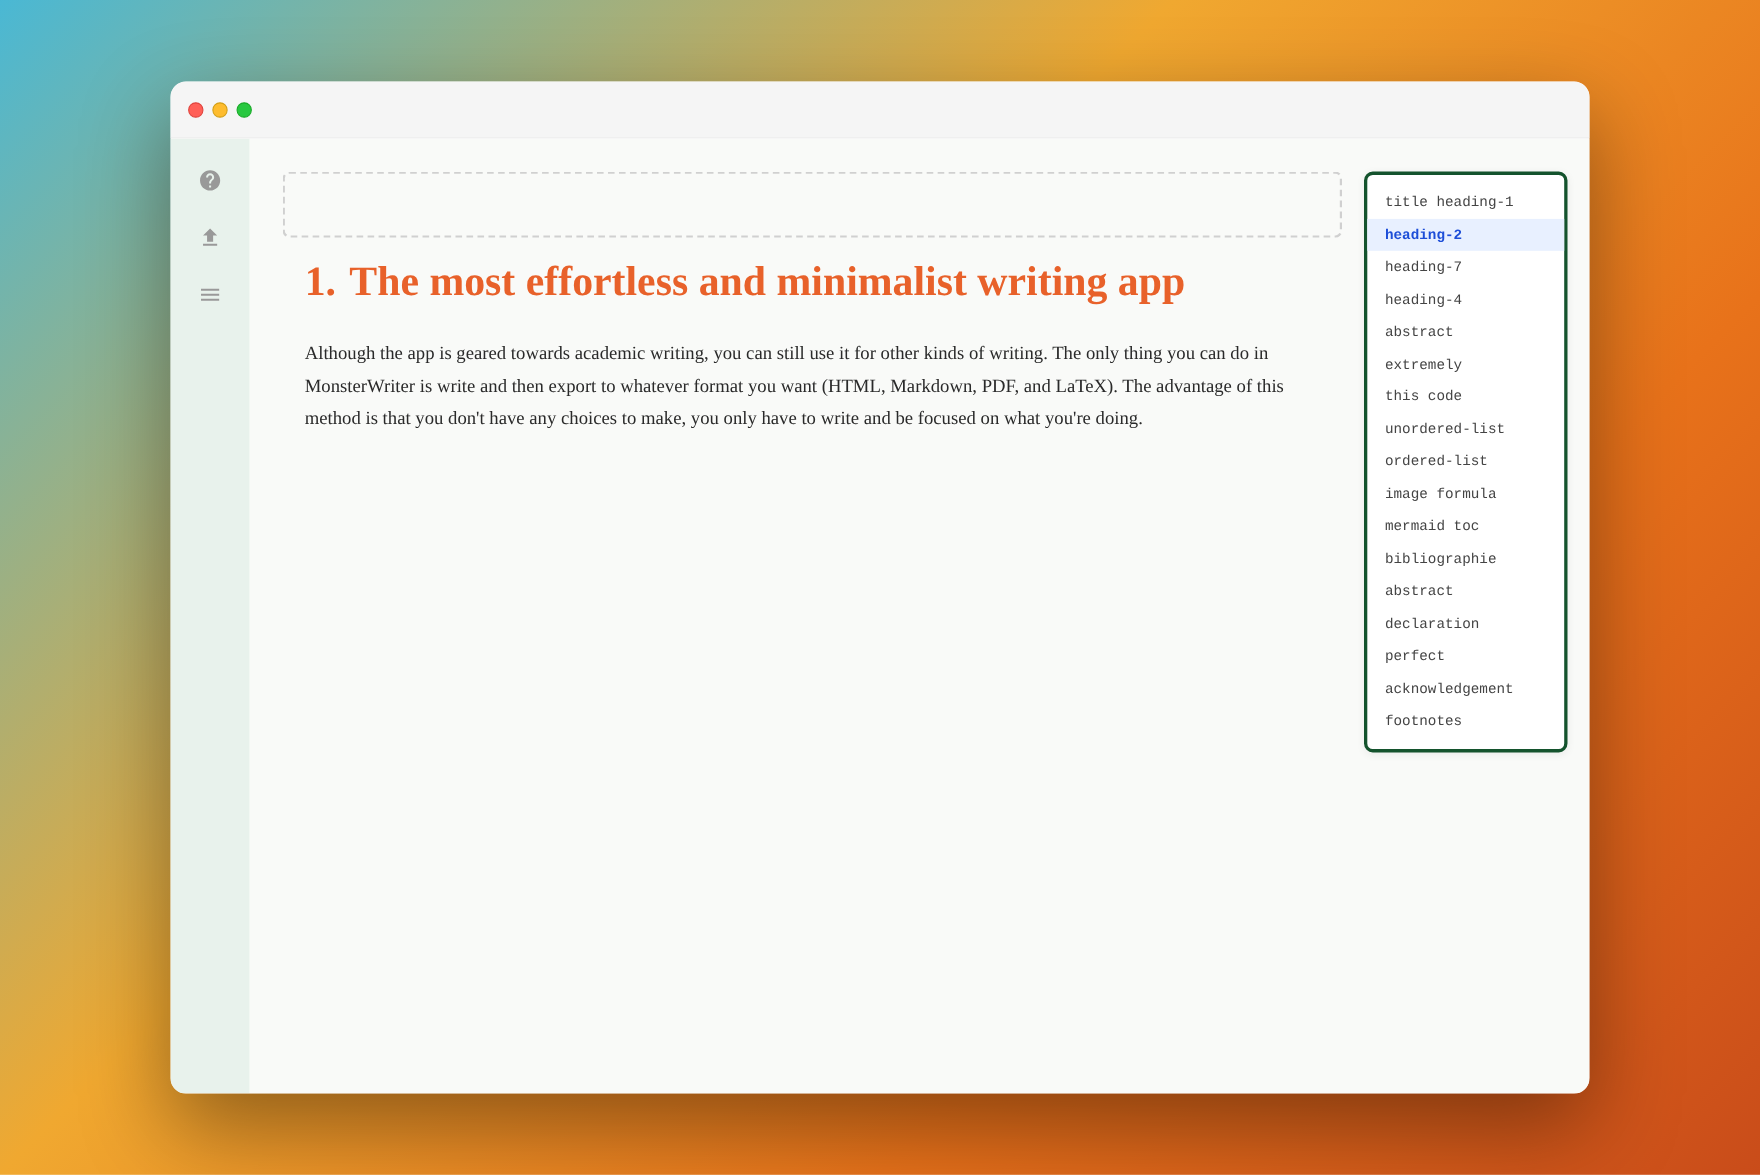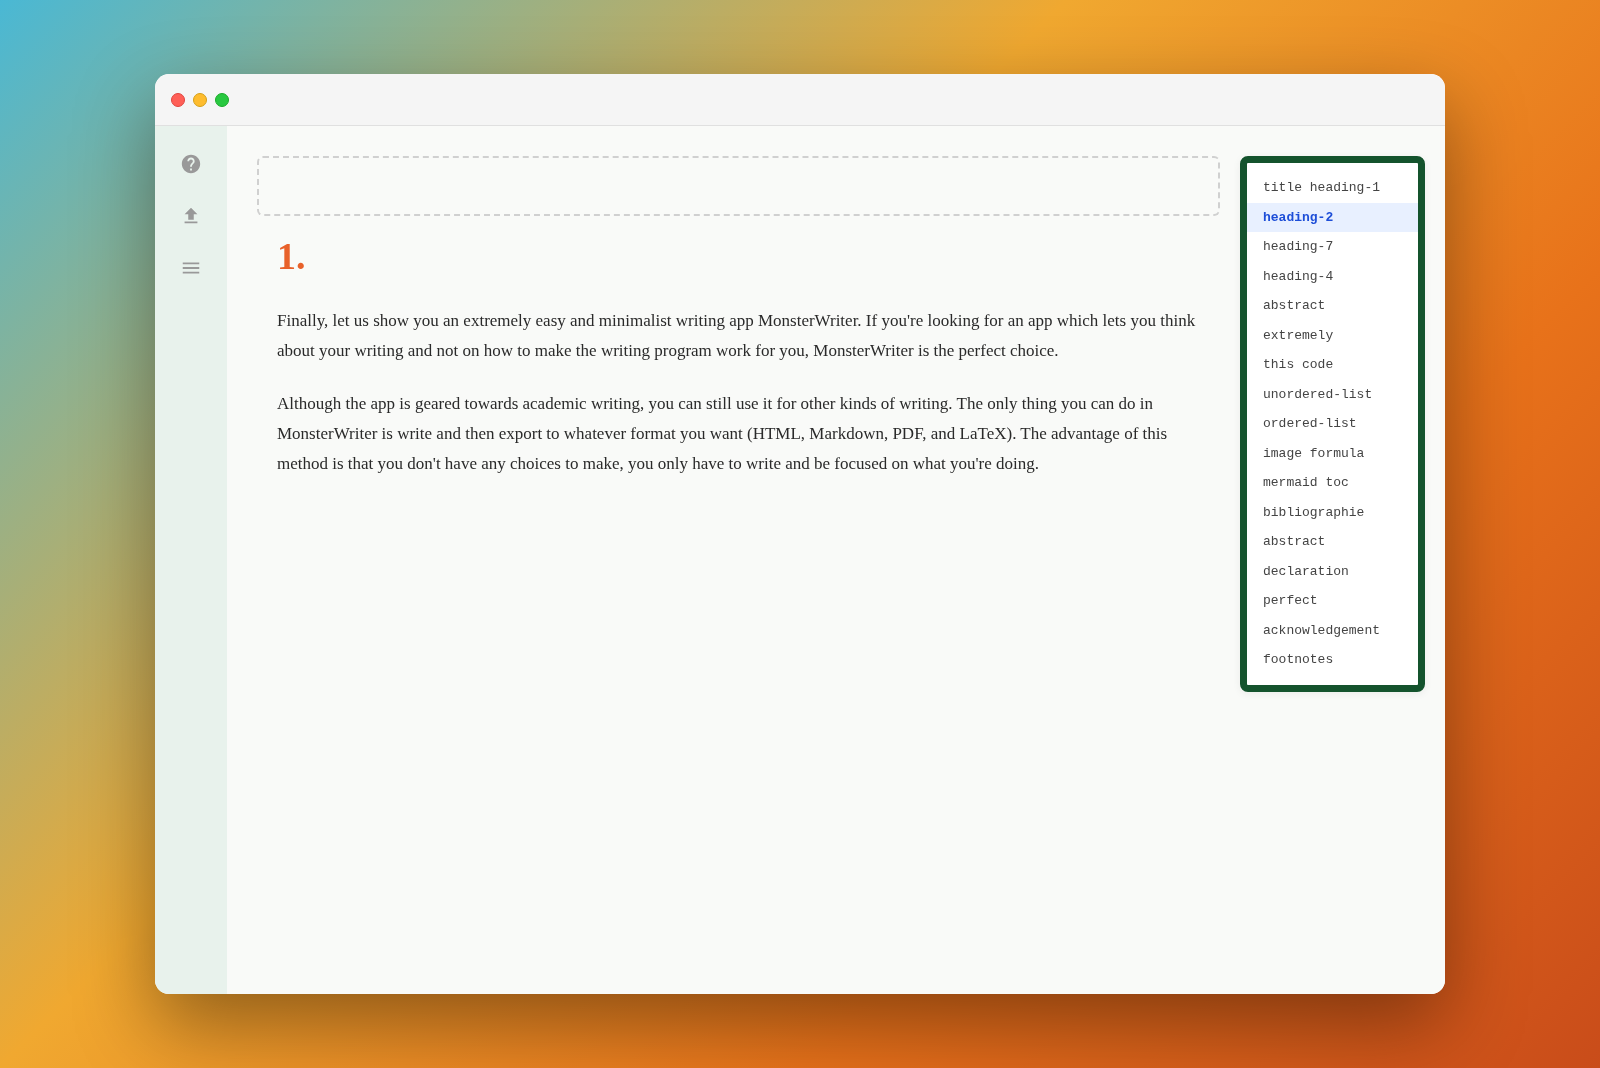--- a/index.html
+++ b/index.html
@@ -156,21 +156,21 @@
       line-height: 1.75;
       color: #2a2a2a;
       margin-bottom: 24px;
       font-family: Georgia, 'Times New Roman', serif;
     }
 
     
     .elements-panel {
       width: 185px;
       background: #ffffff;
-      border: 7px solid #14532d;
+      border: 3px solid #14532d;
       border-radius: 8px;
       padding: 10px 0;
       height: fit-content;
       flex-shrink: 0;
       box-shadow: 0 2px 8px rgba(0,0,0,0.06);
     }
 
     .element-item {
       padding: 5px 16px;
       font-size: 13px;
@@ -222,23 +222,23 @@
 
     <div class="main-content">
       <div class="editor-area">
         <div class="document-container">
 
           <div class="ghost-block"></div>
 
           <div class="doc-content">
             <div class="chapter-heading">
               <span class="chapter-number">1.</span>
+              <span class="chapter-title">The most effortless and minimalist writing app</span>
             </div>
 
-            <p class="doc-paragraph">Finally, let us show you an extremely easy and minimalist writing app MonsterWriter. If you're looking for an app which lets you think about your writing and not on how to make the writing program work for you, MonsterWriter is the perfect choice.</p>
             <p class="doc-paragraph">Although the app is geared towards academic writing, you can still use it for other kinds of writing. The only thing you can do in MonsterWriter is write and then export to whatever format you want (HTML, Markdown, PDF, and LaTeX). The advantage of this method is that you don't have any choices to make, you only have to write and be focused on what you're doing.</p>
           </div>
         </div>
 
         <div class="elements-panel">
 
         <div class="element-item">title heading-1</div>
             <div class="element-item active">heading-2</div>
             <div class="element-item">heading-7</div>
             <div class="element-item">heading-4</div>

